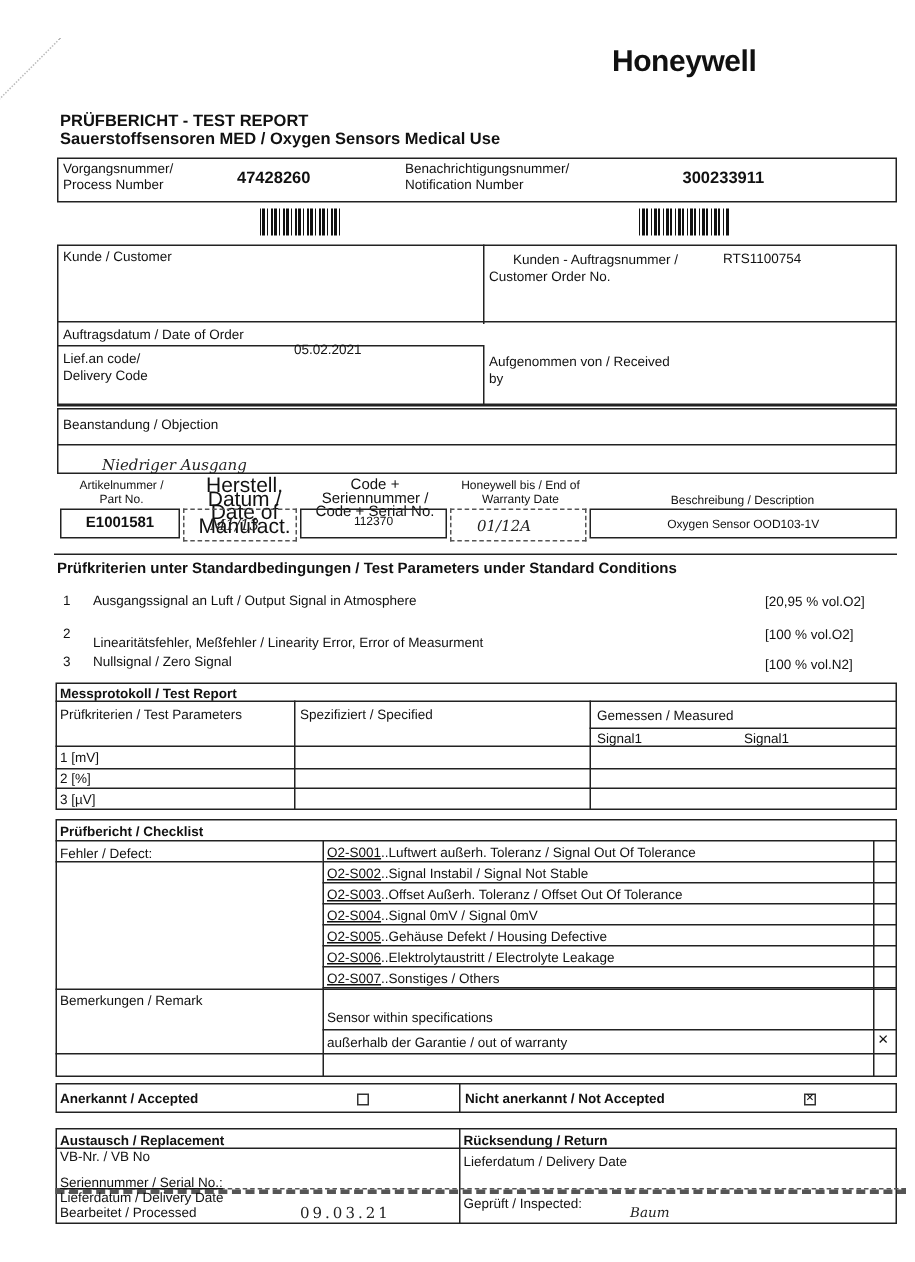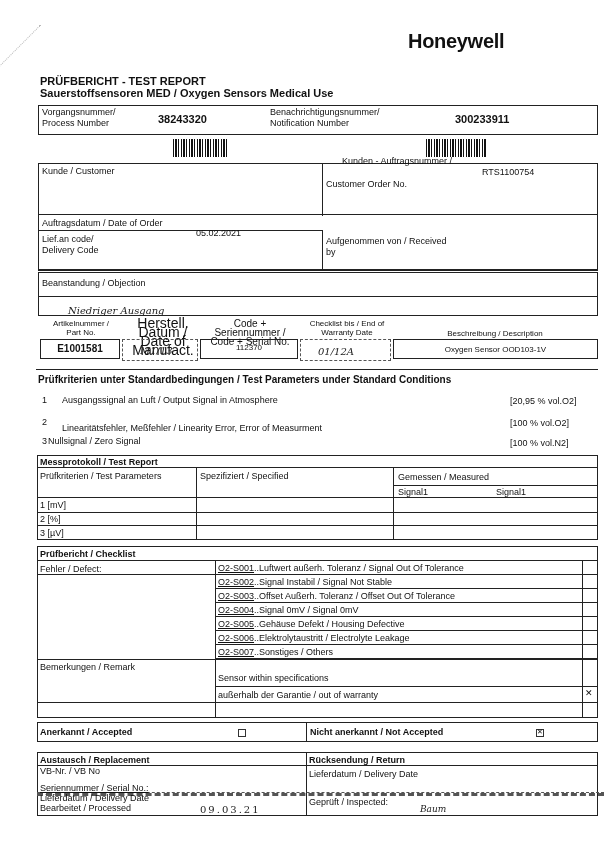--- a/index.html
+++ b/index.html
@@ -32,57 +32,57 @@
 
 <div class="stray"></div>
 
 <div class="abs logo">Honeywell</div>
 <div class="abs title1">PRÜFBERICHT - TEST REPORT</div>
 <div class="abs title2">Sauerstoffsensoren MED / Oxygen Sensors Medical Use</div>
 
 <div class="box" style="left:38px; top:105px; width:560px; height:30px;"></div>
 <div class="lbl" style="left:42px; top:107px;">Vorgangsnummer/</div>
 <div class="lbl" style="left:42px; top:118px;">Process Number</div>
-<div class="valb" style="left:158px; top:113px;">38243320</div>
+<div class="valb" style="left:158px; top:113px;">47428260</div>
 <div class="lbl bold" style="left:270px; top:107px; font-weight:normal;">Benachrichtigungsnummer/</div>
 <div class="lbl" style="left:270px; top:118px;">Notification Number</div>
 <div class="valb" style="left:455px; top:113px;">300233911</div>
 
 <div class="barcode" style="left:173px; top:139px; width:55px;"></div>
 <div class="barcode" style="left:426px; top:139px; width:60px;"></div>
 
 <div class="box" style="left:38px; top:163px; width:560px; height:107px;"></div>
 <div class="vline" style="left:322px; top:163px; height:53px;"></div>
 <div class="vline" style="left:322px; top:230px; height:40px;"></div>
 <div class="hline" style="left:38px; top:214px; width:560px;"></div>
 <div class="hline" style="left:38px; top:230px; width:284px;"></div>
 <div class="hline" style="left:38px; top:270px; width:560px;"></div>
 
 <div class="lbl" style="left:42px; top:166px;">Kunde / Customer</div>
-<div class="lbl" style="left:326px; top:156px;padding-left:16px;">Kunden - Auftragsnummer /</div>
+<div class="lbl" style="left:326px; top:168px;padding-left:16px;">Kunden - Auftragsnummer /</div>
 <div class="lbl" style="left:326px; top:179px;">Customer Order No.</div>
 <div class="val" style="left:482px; top:167px; font-size:9px;">RTS1100754</div>
 
 <div class="lbl" style="left:42px; top:218px;">Auftragsdatum / Date of Order</div>
 <div class="val" style="left:196px; top:228px; font-size:9px;">05.02.2021</div>
 
 <div class="lbl" style="left:42px; top:234px;">Lief.an code/</div>
 <div class="lbl" style="left:42px; top:245px;">Delivery Code</div>
 <div class="lbl" style="left:326px; top:236px;">Aufgenommen von / Received</div>
 <div class="lbl" style="left:326px; top:247px;">by</div>
 
 <div class="box" style="left:38px; top:272px; width:560px; height:44px;"></div>
 <div class="hline" style="left:38px; top:296px; width:560px;"></div>
 <div class="lbl" style="left:42px; top:278px;">Beanstandung / Objection</div>
 <div class="hand" style="left:68px; top:305px;">Niedriger Ausgang</div>
 
 <div class="lbl center" style="left:40px; top:319px; width:82px; font-size:8px; line-height:9px;"><span>Artikelnummer /</span><br><span>Part No.</span></div>
 <div class="lbl center" style="left:123px; top:319px; width:80px; font-size:14px; line-height:9px;"><span>Herstell. Datum /</span><br><span>Date of Manufact.</span></div>
 <div class="lbl center" style="left:200px; top:319px; width:100px; font-size:10px; line-height:9px;"><span>Code + Seriennummer /</span><br><span>Code + Serial No.</span></div>
-<div class="lbl center" style="left:302px; top:319px; width:90px; font-size:8px; line-height:9px;"><span>Checklist bis / End of</span><br><span>Warranty Date</span></div>
+<div class="lbl center" style="left:302px; top:319px; width:90px; font-size:8px; line-height:9px;"><span>Honeywell bis / End of</span><br><span>Warranty Date</span></div>
 <div class="lbl center" style="left:395px; top:329px; width:200px; font-size:8px; line-height:9px;">Beschreibung / Description</div>
 
 <div class="box" style="left:40px; top:339px; width:80px; height:20px;"></div>
 <div class="box dash" style="left:122px; top:339px; width:76px; height:22px;"></div>
 <div class="box" style="left:200px; top:339px; width:98px; height:20px;"></div>
 <div class="box dash" style="left:300px; top:339px; width:91px; height:22px;"></div>
 <div class="box" style="left:393px; top:339px; width:205px; height:20px;"></div>
 
 <div class="val center" style="left:40px; top:343px; width:80px; font-weight:bold;">E1001581</div>
 <div class="hand" style="left:140px; top:345px;">M1/13</div>
@@ -93,21 +93,21 @@
 <div class="hline" style="left:36px; top:369px; width:562px;"></div>
 <div class="lbl bold" style="left:38px; top:374px; font-size:10px;">Prüfkriterien unter Standardbedingungen / Test Parameters under Standard Conditions</div>
 
 <div class="crit" style="left:42px; top:395px;">1</div>
 <div class="crit" style="left:62px; top:395px;">Ausgangssignal an Luft / Output Signal in Atmosphere</div>
 <div class="crit" style="left:510px; top:396px;">[20,95 % vol.O2]</div>
 <div class="crit" style="left:42px; top:417px;">2</div>
 <div class="crit" style="left:62px; top:423px;">Linearitätsfehler, Meßfehler / Linearity Error, Error of Measurment</div>
 <div class="crit" style="left:510px; top:418px;">[100 % vol.O2]</div>
 <div class="crit" style="left:42px; top:436px;">3</div>
-<div class="crit" style="left:48px; top:436px;">Nullsignal / Zero Signal</div>
+<div class="crit" style="left:62px; top:436px;">Nullsignal / Zero Signal</div>
 <div class="crit" style="left:510px; top:438px;">[100 % vol.N2]</div>
 
 <div class="box" style="left:37px; top:455px; width:561px; height:85px;"></div>
 <div class="hline" style="left:37px; top:467px; width:561px;"></div>
 <div class="hline" style="left:393px; top:485px; width:205px;"></div>
 <div class="hline" style="left:37px; top:497px; width:561px;"></div>
 <div class="hline" style="left:37px; top:512px; width:561px;"></div>
 <div class="hline" style="left:37px; top:525px; width:561px;"></div>
 <div class="vline" style="left:196px; top:467px; height:73px;"></div>
 <div class="vline" style="left:393px; top:467px; height:73px;"></div>

